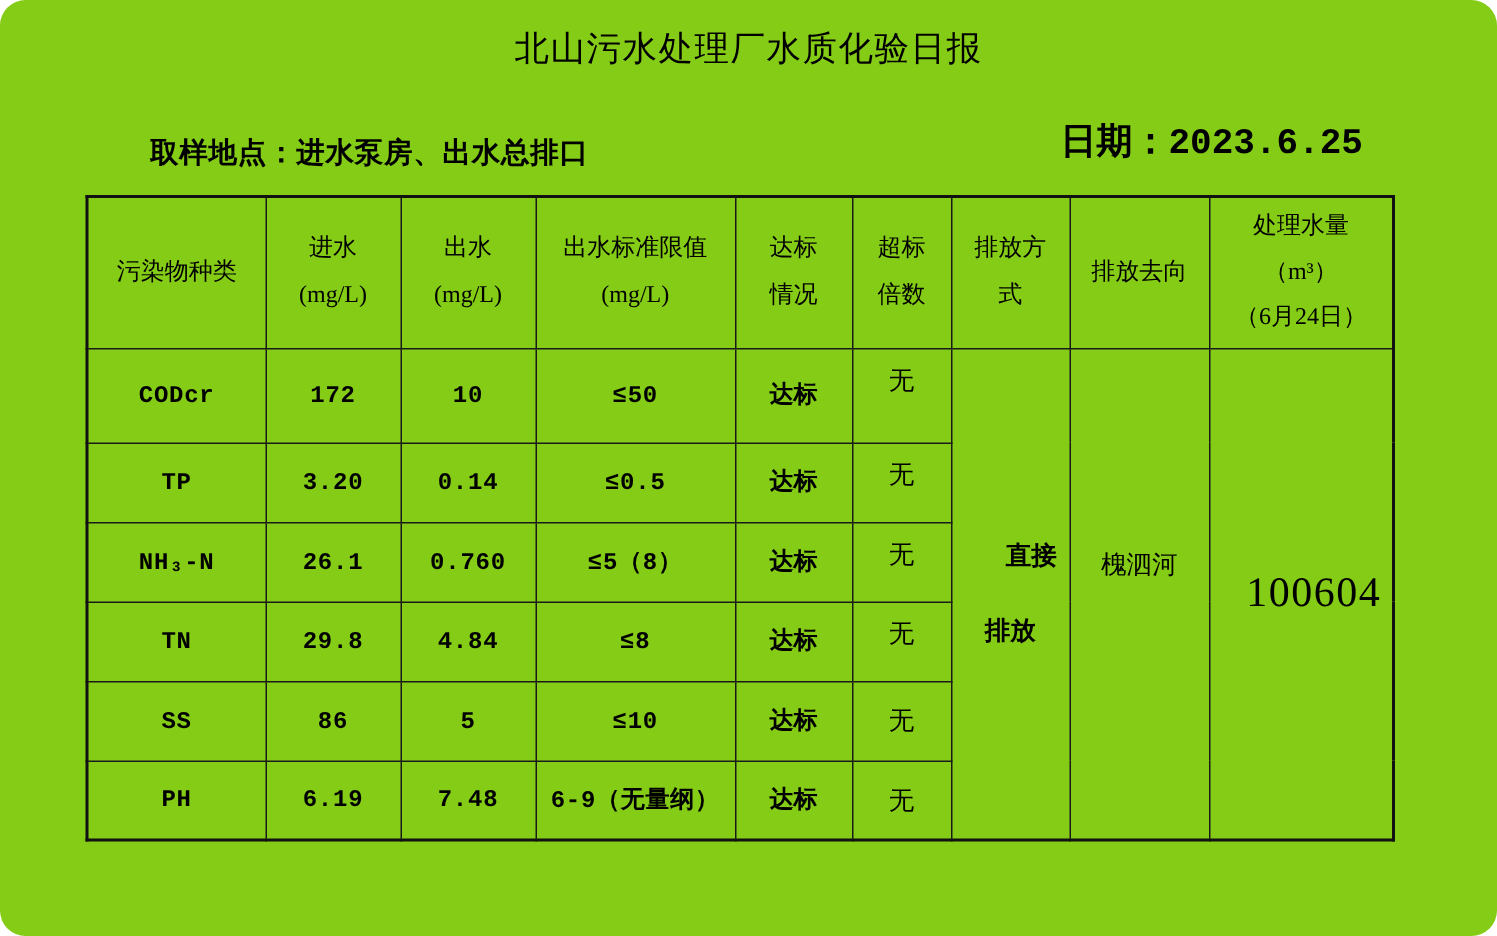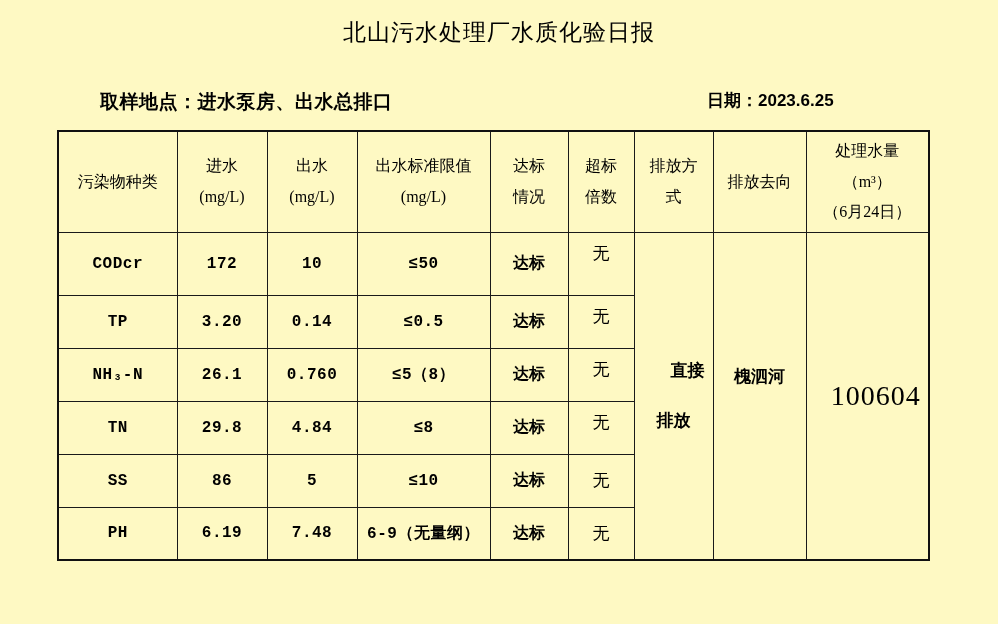--- a/index.html
+++ b/index.html
@@ -1,36 +1,36 @@
 <!DOCTYPE html>
 <html><head>
 <meta charset="utf-8">
 <style>
   html,body{margin:0;padding:0;}
   body{
     width:998px;height:624px;background:#ffffff;color:#000;
     font-family:"Liberation Serif","DejaVu Serif",serif;
     position:relative;overflow:hidden;
   }
-  .page{position:absolute;inset:0;background:#fef9c3;}
+  .page{position:absolute;inset:0;background:#84cc16;border-radius:17px;}
 
   .title{
     position:absolute;top:17px;left:0;width:100%;
     text-align:center;font-size:23px;letter-spacing:1px;
     font-family:"Liberation Serif","DejaVu Serif",serif;
   }
   .meta-location{
     position:absolute;top:89px;left:100px;
     font-family:"Liberation Sans","DejaVu Sans",sans-serif;
     font-weight:bold;font-size:19px;letter-spacing:0.5px;text-align:center;
   }
   .meta-date{
-    position:absolute;top:89px;left:707px;
-    font-family:Liberation Sans, sans-serif;
-    font-weight:bold;font-size:17px;
+    position:absolute;top:78px;left:707px;
+    font-family:Liberation Mono, monospace;
+    font-weight:bold;font-size:24px;
   }
 
   table.report-table{
     position:absolute;top:130px;left:57px;width:871px;
     border-collapse:collapse;table-layout:fixed;
     border:2.5px solid #111;
   }
   .report-table th,.report-table td{
     border:1.5px solid #1a1a1a;
     text-align:center;vertical-align:middle;padding:0;
@@ -49,21 +49,21 @@
   }
   td.comp{
     font-family:"Liberation Sans","DejaVu Sans",sans-serif;
     font-weight:bold;font-size:16px;
   }
   td.exceed{font-size:17px;font-family:"Liberation Serif","DejaVu Serif",serif;}
   td.exceed.top{vertical-align:top;padding-top:9px;}
 
   td.mode{font-size:17px;font-weight:bold;}
   td.mode .l1{margin-bottom:27px;margin-left:28px;}
-  td.dest{font-size:17px;font-weight:bold;vertical-align:middle;padding-bottom:38px;}
+  td.dest{font-size:17px;font-weight:normal;vertical-align:middle;padding-bottom:38px;}
   td.vol{font-size:28px;font-family:"Liberation Serif","DejaVu Serif",serif;letter-spacing:1px;padding-left:17px;}
 
   .note{
     position:absolute;top:571px;left:62px;
     font-weight:bold;font-size:17.5px;letter-spacing:0.5px;
     font-family:"Liberation Serif","DejaVu Serif",serif;
   }
 </style>
 </head>
 <body>

